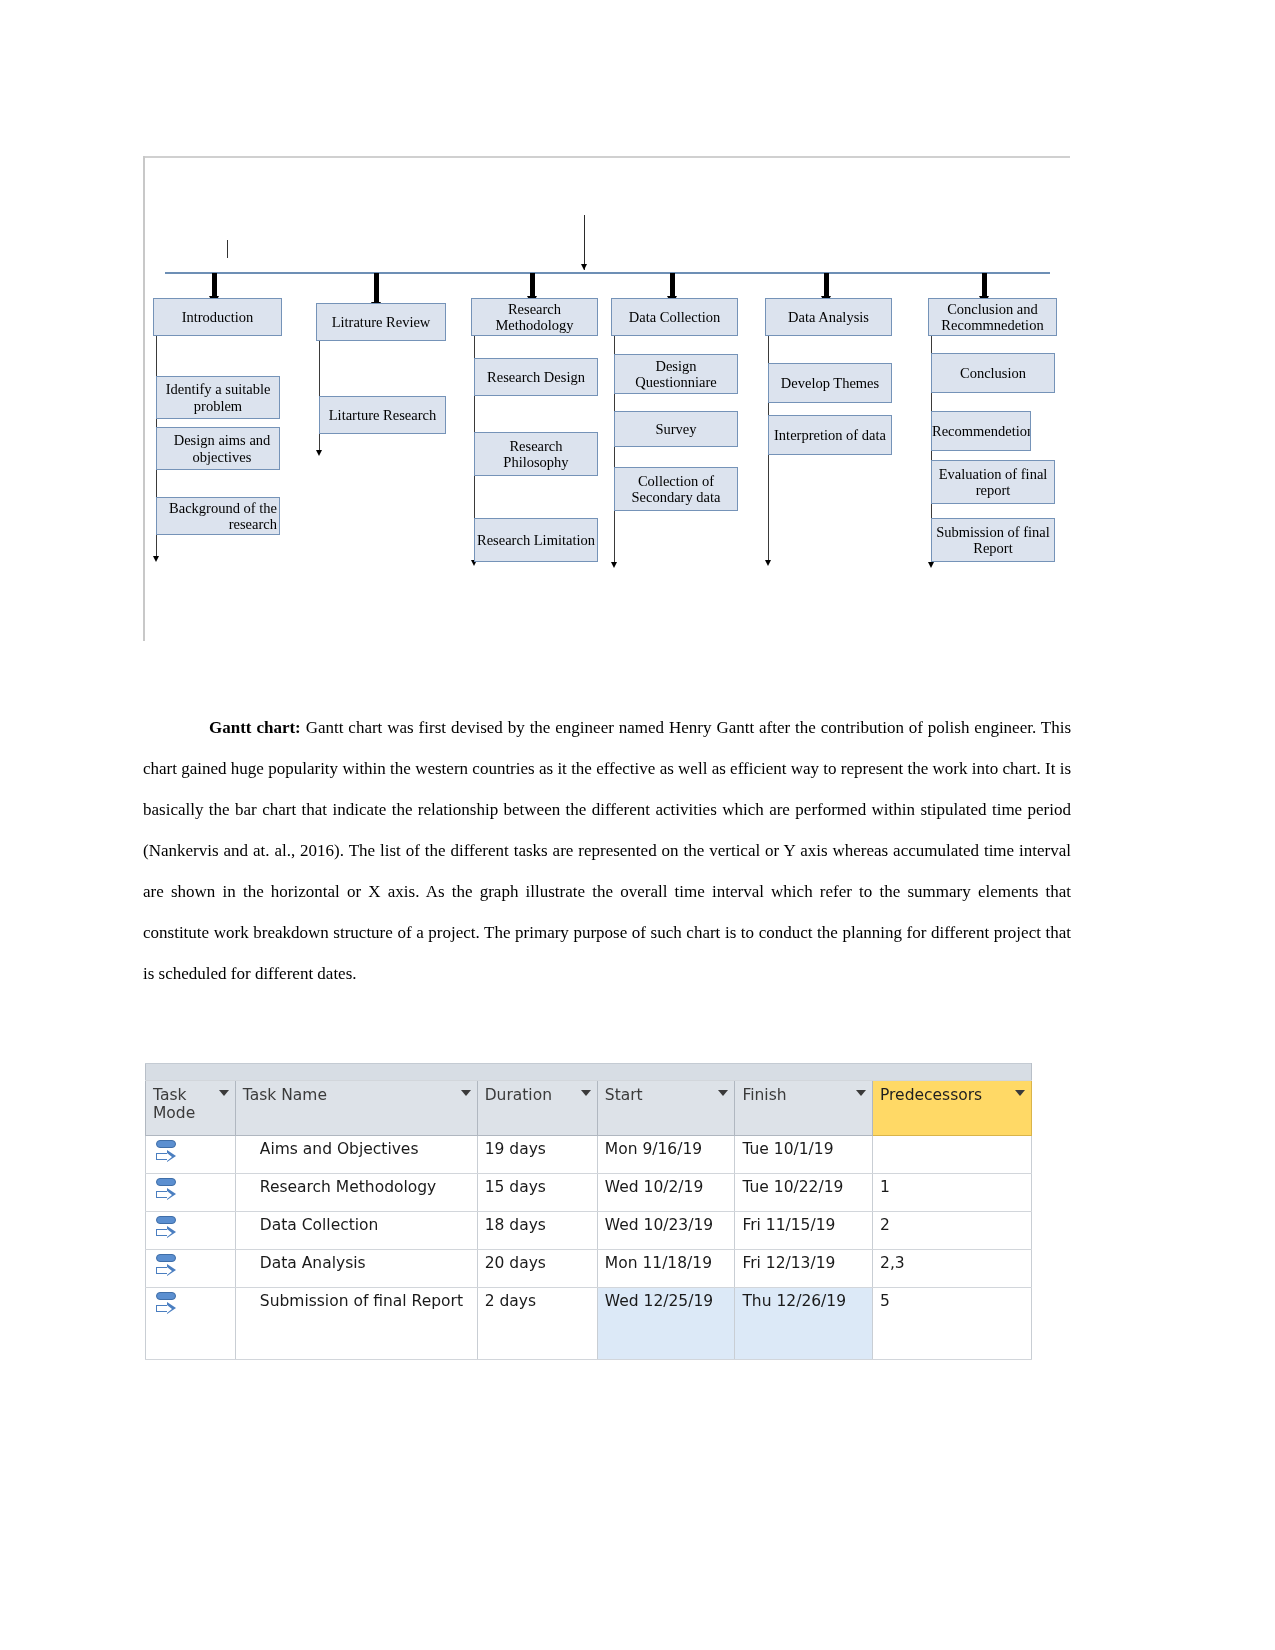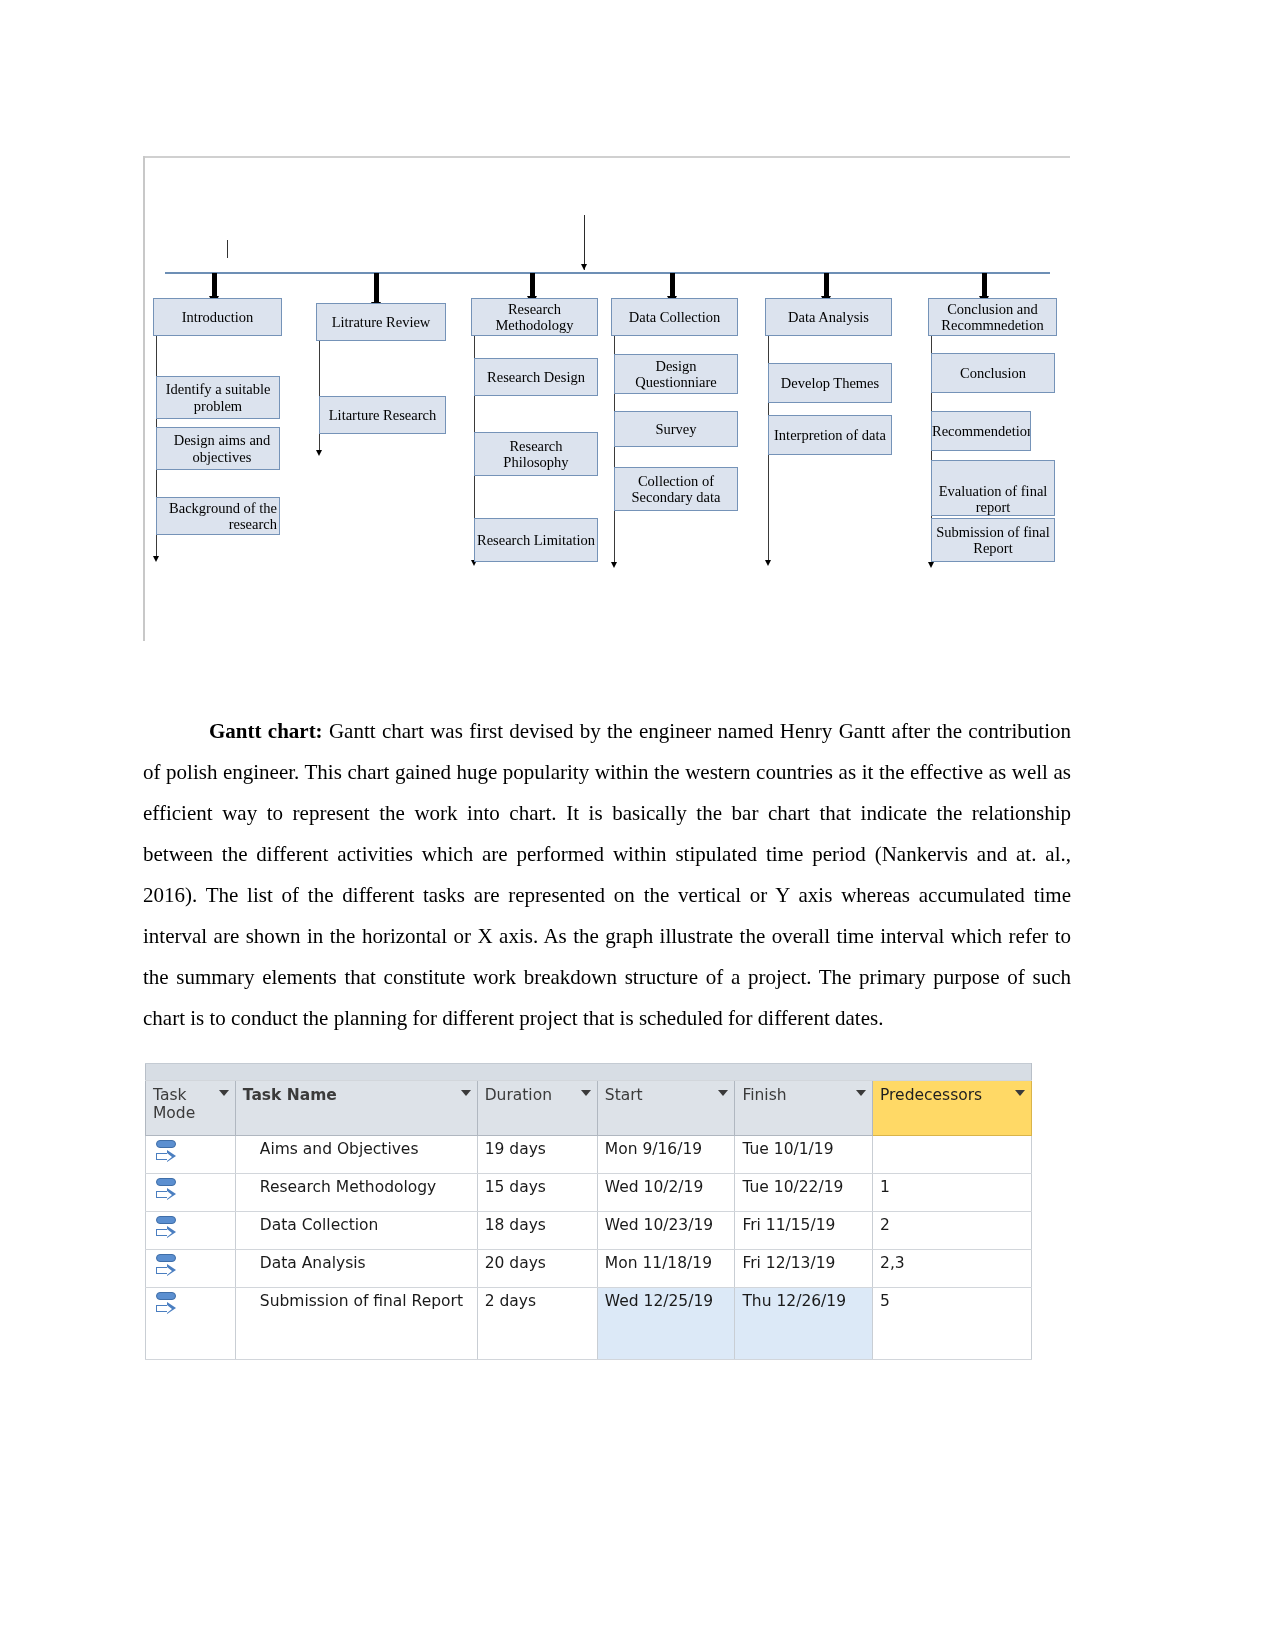--- a/index.html
+++ b/index.html
@@ -111,21 +111,21 @@
     border-right: 3.5px solid transparent;
     border-top: 6px solid #000000;
   }
 
   
   #body-paragraph {
     position: absolute;
     left: 143px;
     top: 690px;
     width: 928px;
-    font-size: 21px;
+    font-size: 17px;
     line-height: 41px;
     text-align: justify;
     text-justify: inter-word;
     color: #000000;
   }
   #body-paragraph .indent { display: inline-block; width: 66px; }
   #body-paragraph b { font-weight: bold; }
 
   
   #gantt-table {
@@ -356,21 +356,21 @@
     <span class="node-label">Conclusion and Recommnedetion</span>
   </div>
   <div class="thin-v" style="left:788px; top:180px; height:230px; background:#3a3a3a;"></div>
   <div class="thin-arrow-head" style="left:785px; top:406px;"></div>
   <div class="node lvl2-node" style="left:788px; top:197px; width:124px; height:40px;">
     <span class="node-label">Conclusion</span>
   </div>
   <div class="node lvl2-node" style="left:788px; top:255px; width:100px; height:40px;">
     <span class="node-label">Recommendetion</span>
   </div>
-  <div class="node lvl2-node" style="left:788px; top:304px; width:124px; height:56px;align-items:flex-end;">
+  <div class="node lvl2-node" style="left:788px; top:304px; width:124px; height:44px;">
     <span class="node-label">Evaluation of final report</span>
   </div>
   <div class="node lvl2-node" style="left:788px; top:362px; width:124px; height:44px;">
     <span class="node-label">Submission of final Report</span>
   </div>
 
 </div>
 
 <p id="body-paragraph"><span class="indent"></span><b>Gantt chart:</b><span> Gantt chart was first devised by the engineer named Henry Gantt after the contribution of polish engineer. This chart gained huge popularity within the western countries as it the effective as well as efficient way to represent the work into chart. It is basically the bar chart that indicate the relationship between the different activities which are performed within stipulated time period (Nankervis and at. al., 2016). The list of the different tasks are represented on the vertical or Y axis whereas accumulated time interval are shown in the horizontal or X axis.  As the graph illustrate the overall time interval which refer to the summary elements that constitute work breakdown structure of a project. The primary purpose of such chart is to conduct the planning for different project that is scheduled for different dates.</span></p>
 
@@ -380,21 +380,21 @@
       <td class="toprim" colspan="6"></td>
     </tr>
     <tr>
       <th style="width:78px;">
         <div class="th-inner">
           <span class="th-text">Task
 Mode</span>
           <span class="sort-caret"></span>
         </div>
       </th>
-      <th style="width:243px;font-weight:bold;">
+      <th style="width:243px;">
         <div class="th-inner">
           <span class="th-text">Task Name</span>
           <span class="sort-caret"></span>
         </div>
       </th>
       <th style="width:112px;">
         <div class="th-inner">
           <span class="th-text">Duration</span>
           <span class="sort-caret"></span>
         </div>

